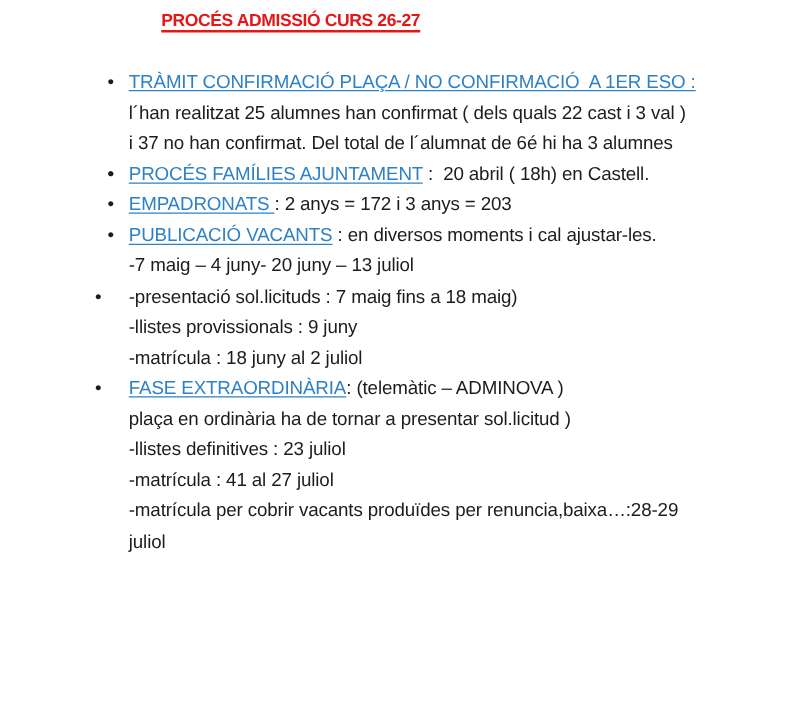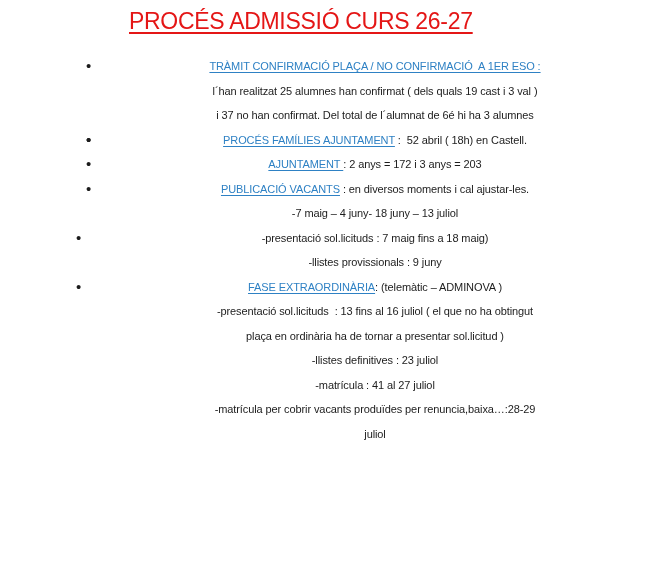--- a/index.html
+++ b/index.html
@@ -11,22 +11,22 @@
   }
   .page {
     position:relative;
     width:647px; height:578px;
     background:#ffffff;
   }
   .title {
     position:absolute;
     left:129px; top:8px;
     margin:0;
-    font-size:23px;
-    font-weight:normal;
+    font-size:14px;
+    font-weight:bold;
     letter-spacing:-0.3px;
     color:#e41616;
     text-decoration:underline;
     text-decoration-thickness:2px;
     text-underline-offset:3px;
     white-space:pre;
   }
   .list {
     position:absolute;
     left:0; top:54px;
@@ -38,79 +38,78 @@
   }
   .bullet {
     position:absolute;
     left:86px; top:0;
     font-size:15px;
     line-height:24.5px;
     color:#1c1c1c;
   }
   .item.g2 .bullet { left:76px; }
   .line {
-    font-size:11px;
+    font-size:15px;
     line-height:24.5px;
     letter-spacing:-0.1px;
     white-space:pre-wrap;
-    text-align:center;
   }
   .hd {
     color:#2e81c4;
     text-decoration:underline;
     text-decoration-color:#2e81c4;
     text-underline-offset:2px;
   }
 </style>
 </head>
 <body>
 
 <div class="page">
 
   <h1 class="title">PROCÉS ADMISSIÓ CURS 26-27</h1>
 
   <div class="list">
 
     <div class="item g1">
       <span class="bullet">•</span>
       <div class="line"><span class="hd">TRÀMIT CONFIRMACIÓ PLAÇA / NO CONFIRMACIÓ  A 1ER ESO :</span><span></span></div>
-      <div class="line">l´han realitzat 25 alumnes han confirmat ( dels quals 19 cast i 3 val )</div>
+      <div class="line">l´han realitzat 25 alumnes han confirmat ( dels quals 22 cast i 3 val )</div>
       <div class="line">i 37 no han confirmat. Del total de l´alumnat de 6é hi ha 3 alumnes</div>
     </div>
 
     <div class="item g1">
       <span class="bullet">•</span>
     </div>
 
     <div class="item g1">
       <span class="bullet">•</span>
-      <div class="line"><span class="hd">PROCÉS FAMÍLIES AJUNTAMENT</span><span> :  52 abril ( 18h) en Castell.</span></div>
+      <div class="line"><span class="hd">PROCÉS FAMÍLIES AJUNTAMENT</span><span> :  20 abril ( 18h) en Castell.</span></div>
     </div>
 
     <div class="item g1">
       <span class="bullet">•</span>
-      <div class="line"><span class="hd">AJUNTAMENT </span><span>: 2 anys = 172 i 3 anys = 203</span></div>
+      <div class="line"><span class="hd">EMPADRONATS </span><span>: 2 anys = 172 i 3 anys = 203</span></div>
     </div>
 
     <div class="item g1">
       <span class="bullet">•</span>
       <div class="line"><span class="hd">PUBLICACIÓ VACANTS</span><span> : en diversos moments i cal ajustar-les.</span></div>
-      <div class="line">-7 maig – 4 juny- 18 juny – 13 juliol</div>
+      <div class="line">-7 maig – 4 juny- 20 juny – 13 juliol</div>
     </div>
 
     <div class="item g2">
       <span class="bullet">•</span>
       <div class="line">-presentació sol.licituds : 7 maig fins a 18 maig)</div>
       <div class="line">-llistes provissionals : 9 juny</div>
+      <div class="line">-matrícula : 18 juny al 2 juliol</div>
     </div>
 
     <div class="item g2">
       <span class="bullet">•</span>
       <div class="line"><span class="hd">FASE EXTRAORDINÀRIA</span><span>: (telemàtic – ADMINOVA )</span></div>
-      <div class="line">-presentació sol.licituds  : 13 fins al 16 juliol ( el que no ha obtingut</div>
       <div class="line">plaça en ordinària ha de tornar a presentar sol.licitud )</div>
       <div class="line">-llistes definitives : 23 juliol</div>
       <div class="line">-matrícula : 41 al 27 juliol</div>
       <div class="line">-matrícula per cobrir vacants produïdes per renuncia,baixa…:28-29</div>
       <div class="line">juliol</div>
     </div>
 
   </div>
 </div>
 

